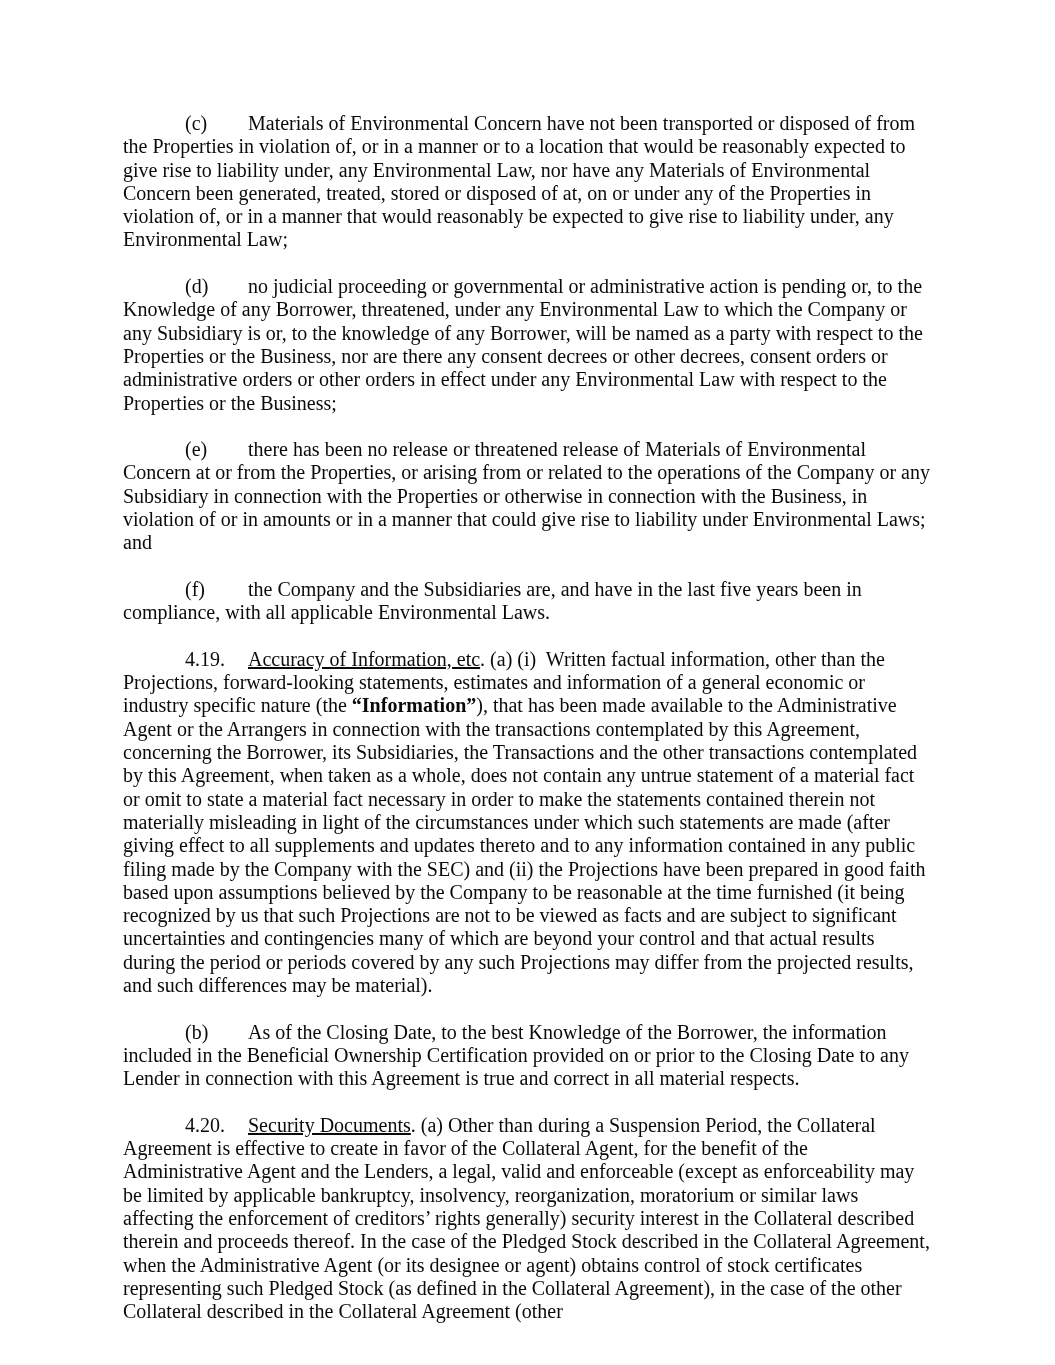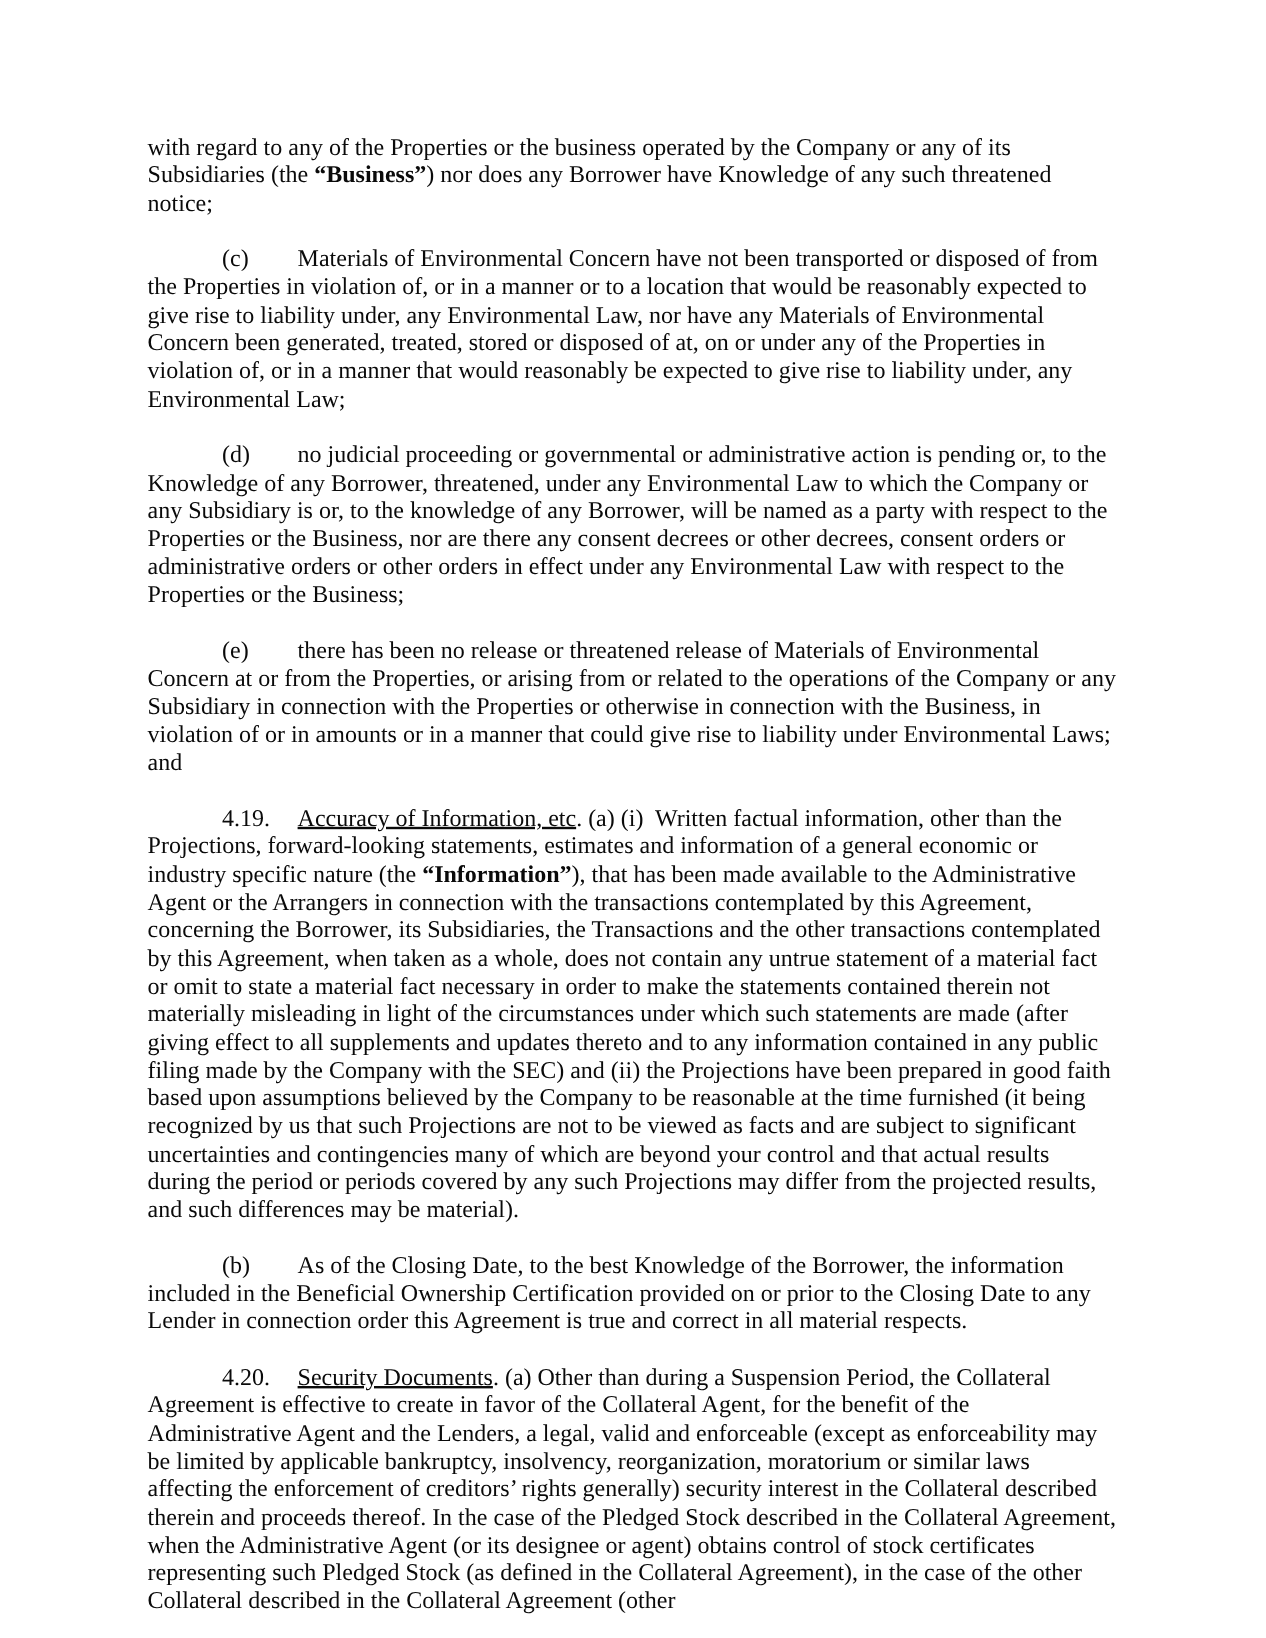--- a/index.html
+++ b/index.html
@@ -48,21 +48,21 @@
     text-align: center;
     font-size: 20px;
     line-height: 23.3px;
   }
 </style>
 </head>
 <body>
 
 <div class="page">
   <div class="document-body">
-      <p class="para"><span>with regard to any of the Properties or the business operated by the Company or any of its Subsidiaries (the </span><span class="bold">“Business”</span><span>) nor does any Borrower have Knowledge of any such threatened notice;</span></p>
       <p class="para indented"><span class="para-label">(c)</span><span>Materials of Environmental Concern have not been transported or disposed of from the Properties in violation of, or in a manner or to a location that would be reasonably expected to give rise to liability under, any Environmental Law, nor have any Materials of Environmental Concern been generated, treated, stored or disposed of at, on or under any of the Properties in violation of, or in a manner that would reasonably be expected to give rise to liability under, any Environmental Law;</span></p>
       <p class="para indented"><span class="para-label">(d)</span><span>no judicial proceeding or governmental or administrative action is pending or, to the Knowledge of any Borrower, threatened, under any Environmental Law to which the Company or any Subsidiary is or, to the knowledge of any Borrower, will be named as a party with respect to the Properties or the Business, nor are there any consent decrees or other decrees, consent orders or administrative orders or other orders in effect under any Environmental Law with respect to the Properties or the Business;</span></p>
       <p class="para indented"><span class="para-label">(e)</span><span>there has been no release or threatened release of Materials of Environmental Concern at or from the Properties, or arising from or related to the operations of the Company or any Subsidiary in connection with the Properties or otherwise in connection with the Business, in violation of or in amounts or in a manner that could give rise to liability under Environmental Laws; and</span></p>
+      <p class="para indented"><span class="para-label">(f)</span><span>the Company and the Subsidiaries are, and have in the last five years been in compliance, with all applicable Environmental Laws.</span></p>
       <p class="para indented"><span class="para-label">4.19.</span><span class="underline">Accuracy of Information, etc</span><span>. (a) (i)&nbsp; Written factual information, other than the Projections, forward-looking statements, estimates and information of a general economic or industry specific nature (the </span><span class="bold">“Information”</span><span>), that has been made available to the Administrative Agent or the Arrangers in connection with the transactions contemplated by this Agreement, concerning the Borrower, its Subsidiaries, the Transactions and the other transactions contemplated by this Agreement, when taken as a whole, does not contain any untrue statement of a material fact or omit to state a material fact necessary in order to make the statements contained therein not materially misleading in light of the circumstances under which such statements are made (after giving effect to all supplements and updates thereto and to any information contained in any public filing made by the Company with the SEC) and (ii) the Projections have been prepared in good faith based upon assumptions believed by the Company to be reasonable at the time furnished (it being recognized by us that such Projections are not to be viewed as facts and are subject to significant uncertainties and contingencies many of which are beyond your control and that actual results during the period or periods covered by any such Projections may differ from the projected results, and such differences may be material).</span></p>
-      <p class="para indented"><span class="para-label">(b)</span><span>As of the Closing Date, to the best Knowledge of the Borrower, the information included in the Beneficial Ownership Certification provided on or prior to the Closing Date to any Lender in connection order this Agreement is true and correct in all material respects.</span></p>
+      <p class="para indented"><span class="para-label">(b)</span><span>As of the Closing Date, to the best Knowledge of the Borrower, the information included in the Beneficial Ownership Certification provided on or prior to the Closing Date to any Lender in connection with this Agreement is true and correct in all material respects.</span></p>
       <p class="para indented"><span class="para-label">4.20.</span><span class="underline">Security Documents</span><span>. (a) Other than during a Suspension Period, the Collateral Agreement is effective to create in favor of the Collateral Agent, for the benefit of the Administrative Agent and the Lenders, a legal, valid and enforceable (except as enforceability may be limited by applicable bankruptcy, insolvency, reorganization, moratorium or similar laws affecting the enforcement of creditors’ rights generally) security interest in the Collateral described therein and proceeds thereof. In the case of the Pledged Stock described in the Collateral Agreement, when the Administrative Agent (or its designee or agent) obtains control of stock certificates representing such Pledged Stock (as defined in the Collateral Agreement), in the case of the other Collateral described in the Collateral Agreement (other</span></p>
     </div>
 </div>
 
 </body></html>

